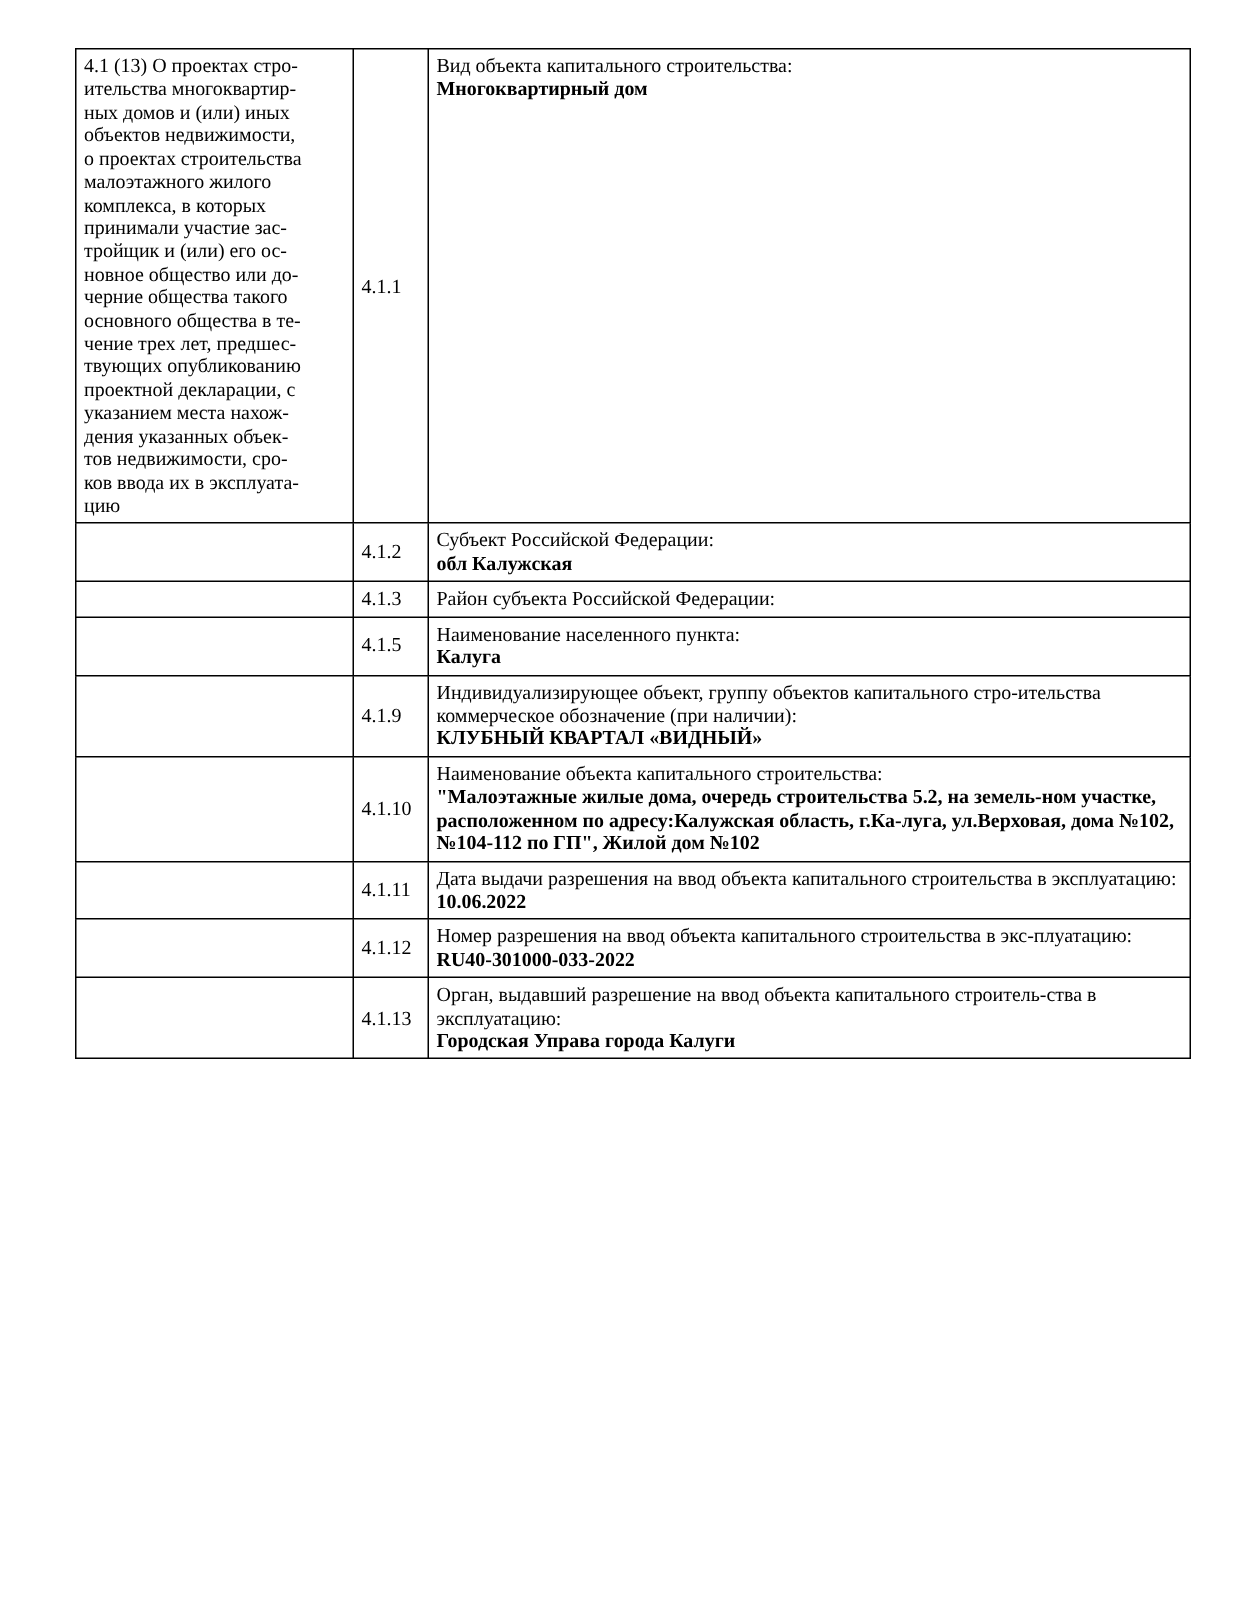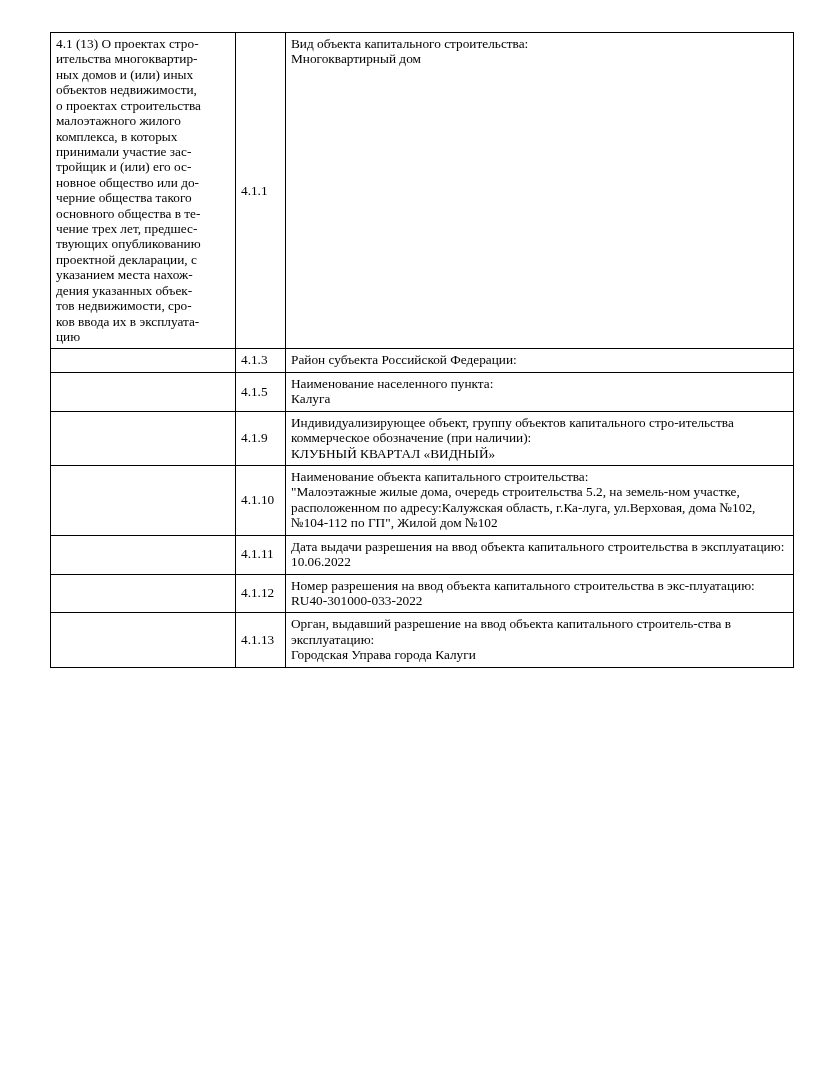--- a/index.html
+++ b/index.html
@@ -51,21 +51,21 @@
   td.val-cell {
     vertical-align: middle;
     padding: 3px 5px 4px 6px;
   }
   .label {
     display: block;
     font-weight: normal;
   }
   .value {
     display: block;
-    font-weight: normal;
+    font-weight: bold;
   }
   .value.inline {
     display: inline;
   }
   .label.inline {
     display: inline;
   }
   .hyphen-block {
     white-space: pre-line;
   }
@@ -99,20 +99,28 @@
 проектной декларации, с
 указанием места нахож-
 дения указанных объек-
 тов недвижимости, сро-
 ков ввода их в эксплуата-
 цию</td>
         <td class="code-cell mid">4.1.1</td>
         <td class="val-cell">
           <span class="label">Вид объекта капитального строительства:</span>
           <span class="value">Многоквартирный дом</span>
+        </td>
+      </tr>
+      <tr>
+        <td class="left-cell"></td>
+        <td class="code-cell mid">4.1.2</td>
+        <td class="val-cell">
+          <span class="label">Субъект Российской Федерации:</span>
+          <span class="value">обл Калужская</span>
         </td>
       </tr>
       <tr>
         <td class="left-cell"></td>
         <td class="code-cell mid">4.1.3</td>
         <td class="val-cell">
           <span class="label inline">Район субъекта Российской Федерации:</span>
         </td>
       </tr>
       <tr>

